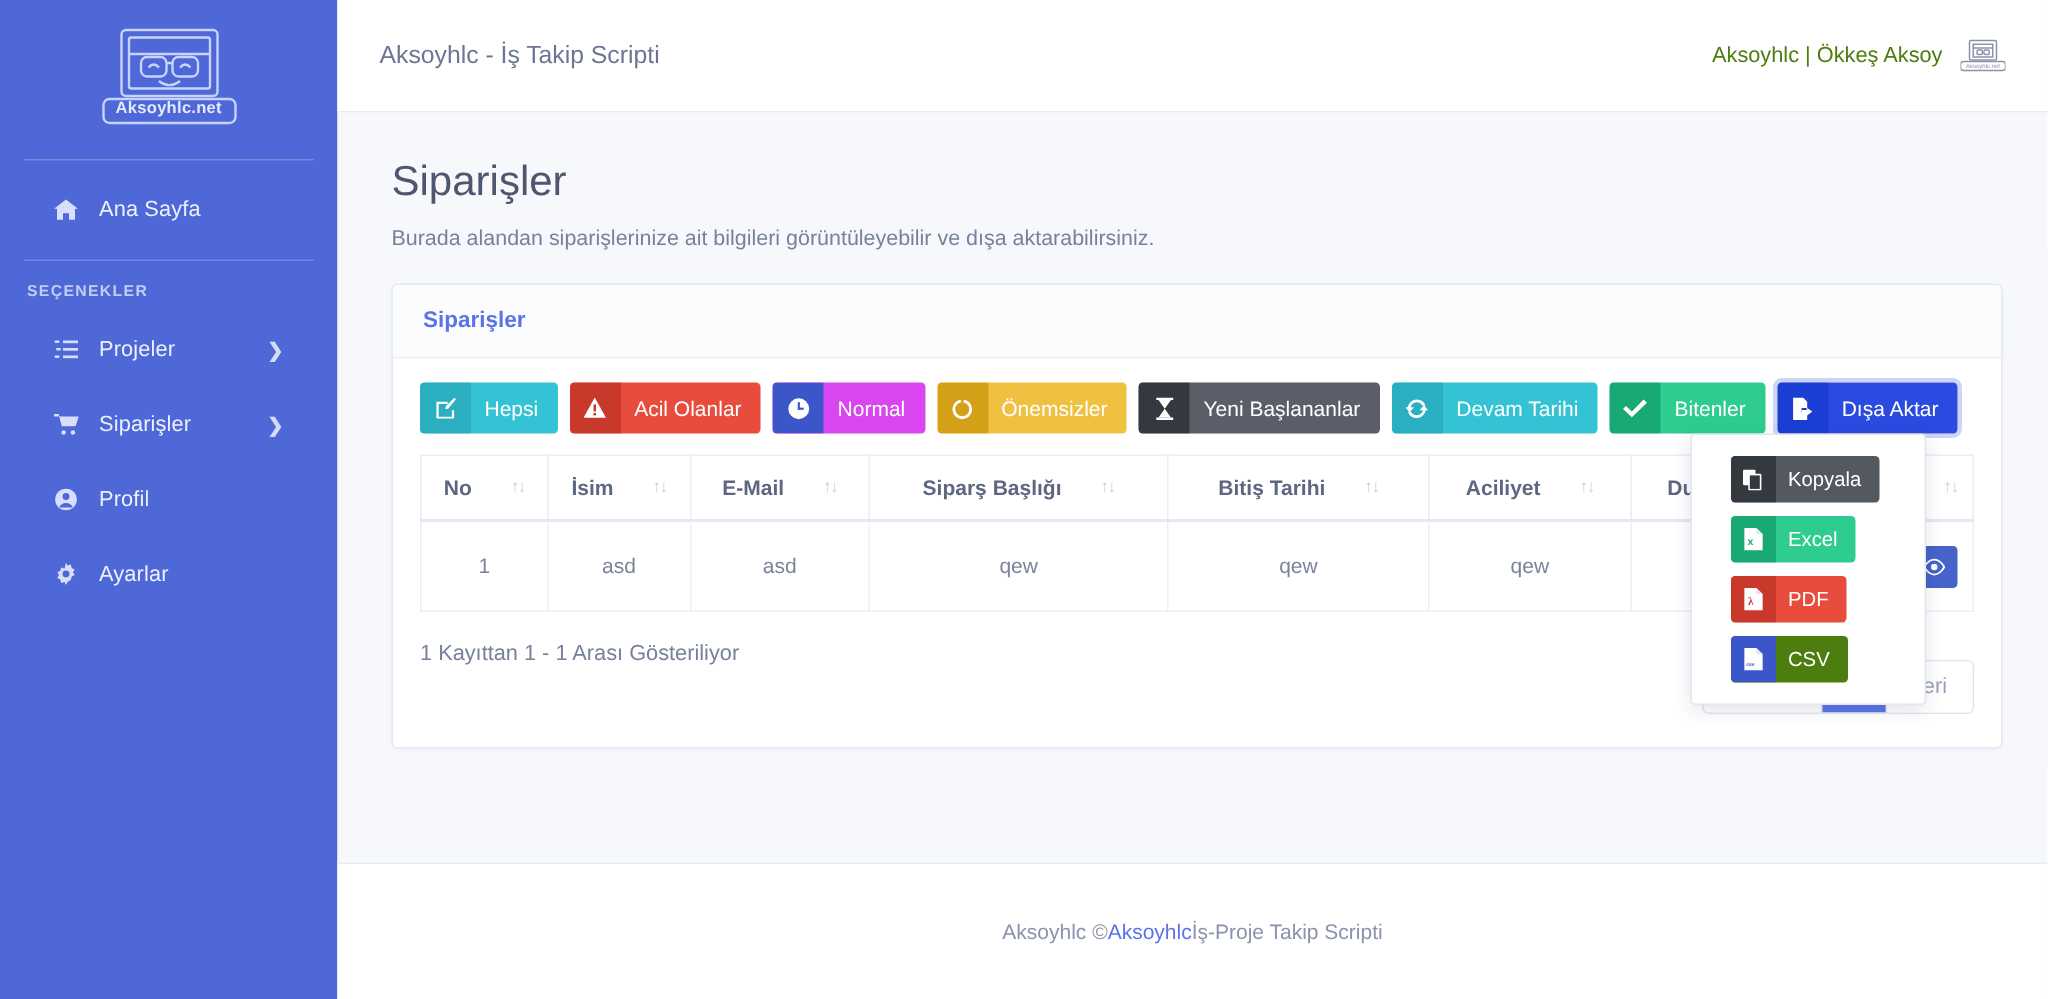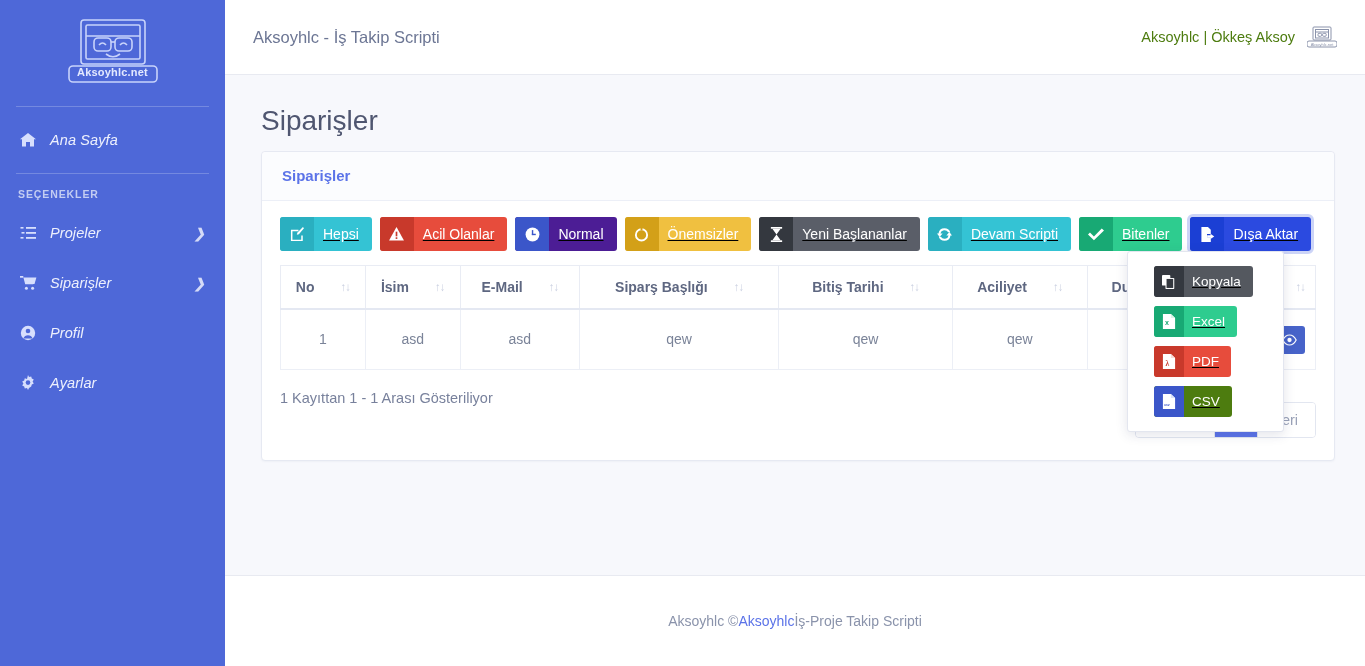--- a/index.html
+++ b/index.html
@@ -20,24 +20,23 @@
     position: relative;
   }
   .logo-wrap {
     display: flex; align-items: center; justify-content: center;
     padding: 14px 0 8px 0;
   }
   .logo-box { width: 104px; height: 76px; position: relative; }
   .sb-divider { height: 1px; background: rgba(255,255,255,.22); margin: 8px 16px; }
   .nav-item {
     display: flex; align-items: center;
-    height: 50px; padding: 0 20px;
+    height: 50px; padding: 0 36px;
     color: #edf0fd; font-size: 14.5px;
     cursor: pointer;
-    font-style: italic;
   }
   .nav-item .ni-icon {
     width: 22px; min-width: 22px; display: inline-flex;
     align-items: center; justify-content: flex-start;
     opacity: .95;
   }
   .nav-item .ni-label { flex: 1; padding-left: 8px; letter-spacing: .1px; }
   .nav-item .ni-caret { opacity: .85; font-size: 13px; font-weight: bold; }
   .nav-head {
     font-size: 10.5px; letter-spacing: .9px;
@@ -74,21 +73,20 @@
   .card-head-title { color: #5b73e8; font-size: 15px; font-weight: bold; }
   .card-body { padding: 16px 18px 22px 18px; position: relative; }
 
   
   .btn-row { display: flex; gap: 8px; flex-wrap: nowrap; align-items: flex-start; position: relative; }
   .ibtn {
     display: inline-flex; align-items: stretch;
     border-radius: 3px; overflow: hidden;
     cursor: pointer; border: none;
     font-family: "Liberation Sans", sans-serif;
-    text-decoration: underline;
   }
   .ibtn .ib-ico {
     display: flex; align-items: center; justify-content: center;
     width: 34px; min-width: 34px;
     color: #fff;
   }
   .ibtn .ib-txt {
     display: flex; align-items: center;
     padding: 0 13px 0 9px;
     height: 34px; color: #fff; font-size: 14px; white-space: nowrap;
@@ -296,20 +294,21 @@
             <rect x="15.6" y="8.3" width="3.6" height="3" rx="1"></rect>
             <path d="M2 16h26a2 2 0 0 1 2 2v2a2 2 0 0 1-2 2H2a2 2 0 0 1-2-2v-2a2 2 0 0 1 2-2z"></path>
             <text x="15" y="20.6" font-size="4" fill="#8b93ab" stroke="none" text-anchor="middle" font-family="Liberation Sans">Aksoyhlc.net</text>
           </svg>
         </span>
       </div>
     </header>
 
     <div class="content">
       <h1 class="page-title">Siparişler</h1>
+      <p class="page-desc">Burada alandan siparişlerinize ait bilgileri görüntüleyebilir ve dışa aktarabilirsiniz.</p>
 
       <div class="card">
         <div class="card-head">
           <span class="card-head-title">Siparişler</span>
         </div>
 
         <div class="card-body">
 
           <div class="btn-row">
 
@@ -327,21 +326,21 @@
               <span class="ib-ico" style="background:#c8392b">
                 <svg width="15" height="14" viewBox="0 0 16 15" fill="#fff">
                     <path d="M8 0L16 14.4H0z"></path>
                     <rect x="7.1" y="5" width="1.8" height="5" fill="#c8392b"></rect>
                     <rect x="7.1" y="11" width="1.8" height="1.8" fill="#c8392b"></rect>
                   </svg>
               </span>
               <span class="ib-txt">Acil Olanlar</span>
             </div>
 
-            <div class="ibtn" style="background:#4c1d95">
+            <div class="ibtn" style="background:#d946ef">
               <span class="ib-ico" style="background:#3b56c9">
                 <svg width="15" height="15" viewBox="0 0 16 16">
                     <circle cx="8" cy="8" r="7.4" fill="#fff"></circle>
                     <rect x="7.3" y="3.3" width="1.5" height="5.3" fill="#3b56c9"></rect>
                     <rect x="7.3" y="7.2" width="4.2" height="1.5" fill="#3b56c9"></rect>
                   </svg>
               </span>
               <span class="ib-txt">Normal</span>
             </div>
 
@@ -366,21 +365,21 @@
               <span class="ib-txt">Yeni Başlananlar</span>
             </div>
 
             <div class="ibtn" style="background:#34c3d4">
               <span class="ib-ico" style="background:#2aafc0">
                 <svg width="15" height="15" viewBox="0 0 16 16" fill="#fff">
                     <path d="M8 1.4a6.6 6.6 0 0 1 6.2 4.3h-2.3A4.5 4.5 0 0 0 3.6 7H6L2.8 10.6 0 7h1.6A6.6 6.6 0 0 1 8 1.4z"></path>
                     <path d="M8 14.6a6.6 6.6 0 0 1-6.2-4.3h2.3A4.5 4.5 0 0 0 12.4 9H10l3.2-3.6L16 9h-1.6A6.6 6.6 0 0 1 8 14.6z"></path>
                   </svg>
               </span>
-              <span class="ib-txt">Devam Scripti</span>
+              <span class="ib-txt">Devam Tarihi</span>
             </div>
 
             <div class="ibtn" style="background:#2ecc8f">
               <span class="ib-ico" style="background:#18a974">
                 <svg width="16" height="13" viewBox="0 0 17 13" fill="#fff">
                     <path d="M6.3 12.6L0 6.6l2.1-2.1 4.2 4L14.6 0 17 2.2z"></path>
                   </svg>
               </span>
               <span class="ib-txt">Bitenler</span>
             </div>

